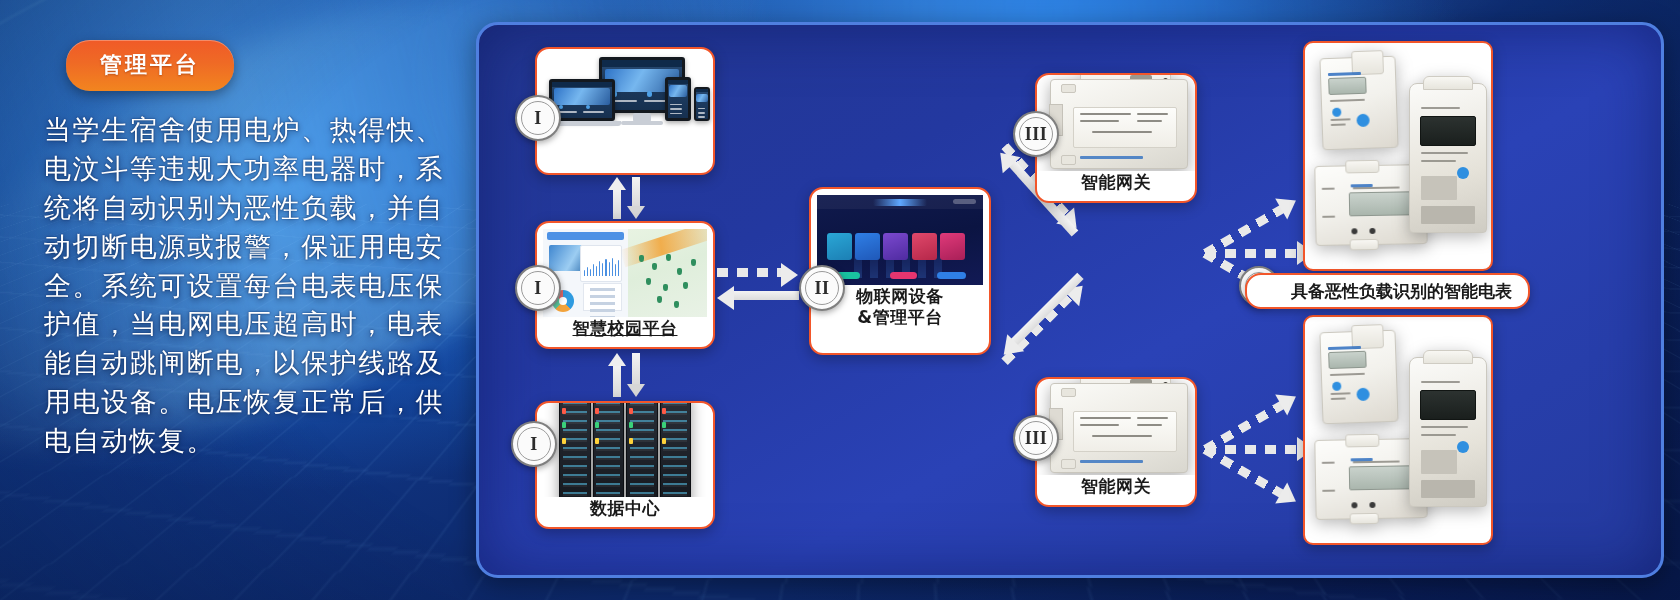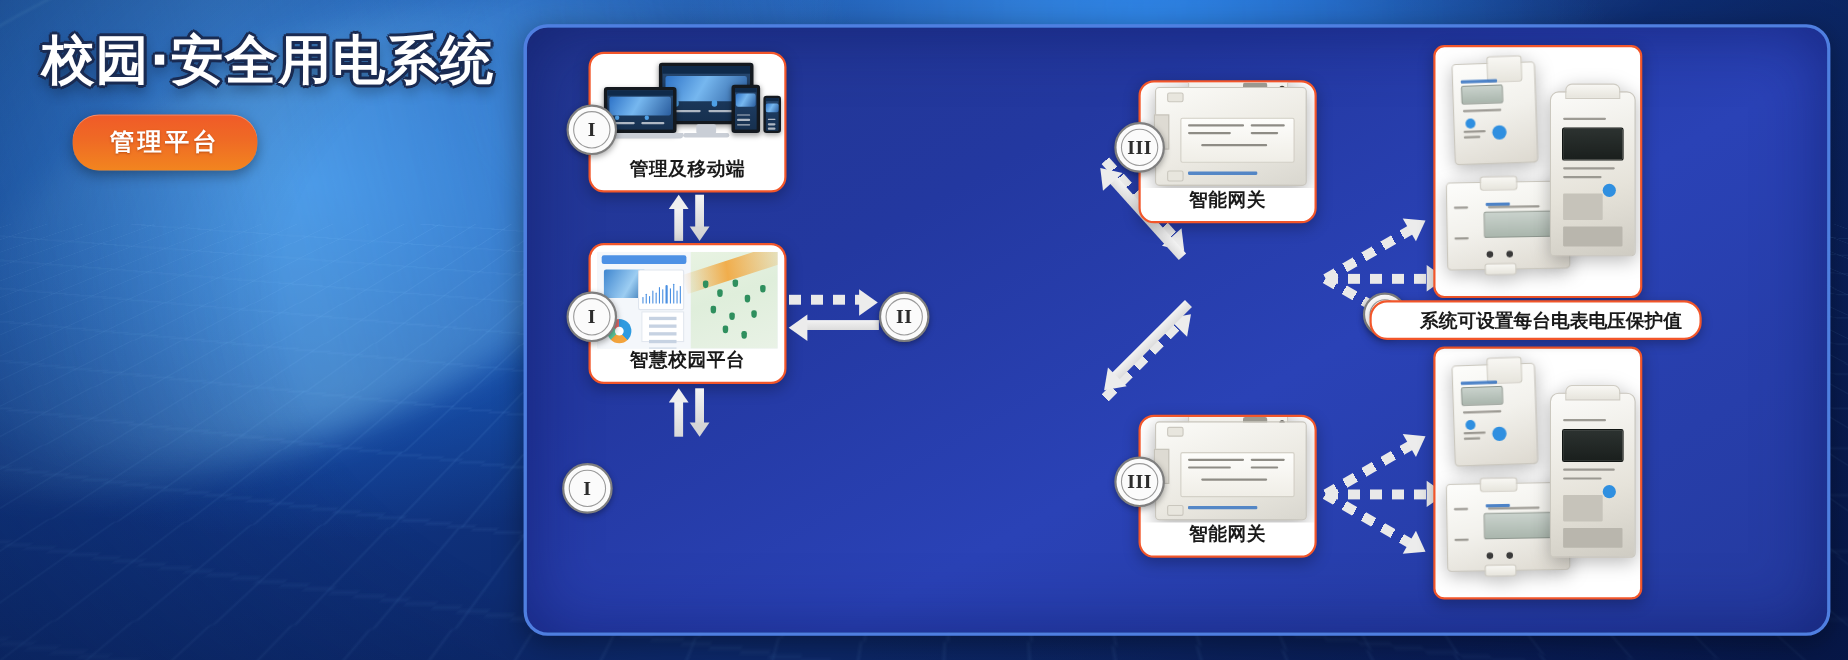--- a/index.html
+++ b/index.html
@@ -249,22 +249,22 @@
   <div class="bg-sheen sheen-b"></div>
   <div class="bg-sheen sheen-c"></div>
   <div class="bg-arc arc-1"></div>
   <div class="bg-arc arc-2"></div>
   <div class="bg-arc arc-3"></div>
   <div class="bg-grid"></div>
   <div class="bg-vignette"></div>
 </div>
 
 <div id="left-col">
-  <h1 id="page-title">校园·安全用电系统</h1>
   <div id="overview-badge">管理平台</div>
+  <p id="overview-text">当学生宿舍使用电炉、热得快、电汶斗等违规大功率电器时，系统将自动识别为恶性负载，并自动切断电源或报警，保证用电安全。系统可设置每台电表电压保护值，当电网电压超高时，电表能自动跳闸断电，以保护线路及用电设备。电压恢复正常后，供电自动恢复。</p>
 </div>
 
 <div id="diagram-panel">
 <div id="diagram-inner">
 
   <div class="card" style="left:56px; top:22px; width:180px; height:128px;">
     <div class="card-media">
       <div class="mon-wrap">
 
         <div class="scr" style="left:62px; top:8px; width:86px; height:56px;">
@@ -298,21 +298,20 @@
 
         <div class="scr" style="left:157px; top:38px; width:16px; height:34px; border-width:2px;">
           <div class="hdr" style="height:10%;"></div>
           <div class="hero" style="top:16%; height:26%;"></div>
           <div class="rowline" style="left:14%; width:64%; bottom:32%; height:5%;"></div>
           <div class="rowline" style="left:14%; width:64%; bottom:18%; height:5%;"></div>
           <div class="rowline" style="left:14%; width:64%; bottom:5%;  height:5%;"></div>
         </div>
       </div>
     </div>
-    <div class="card-label" style="font-size:17px;">管理及移动端</div>
   </div>
   <div class="badge" style="left:36px; top:70px;">
     <span>I</span>
   </div>
 
   <div class="arrow-v-pair" style="left:130px; top:152px; height:42px;">
     <div class="arrow-up">
       <div class="shaft" style="top:11px; bottom:0;"></div>
           <div class="head up"></div>
     </div>
@@ -361,48 +360,79 @@
           <div class="ds-pin" style="left:62%; top:44%"></div>
           <div class="ds-pin" style="left:22%; top:56%"></div>
           <div class="ds-pin" style="left:44%; top:62%"></div>
           <div class="ds-pin" style="left:70%; top:60%"></div>
           <div class="ds-pin" style="left:36%; top:76%"></div>
           <div class="ds-pin" style="left:58%; top:82%"></div>
           <div class="ds-pin" style="left:80%; top:34%"></div>
         </div>
       </div>
     </div>
-    <div class="card-label" style="font-size:17px;">智慧校园平台</div>
+    <div class="card-label" style="font-size:17px;text-decoration:underline;">智慧校园平台</div>
   </div>
   <div class="badge" style="left:36px; top:240px;">
     <span>I</span>
   </div>
 
   <div class="arrow-v-pair" style="left:130px; top:328px; height:44px;">
     <div class="arrow-up">
       <div class="shaft" style="top:11px; bottom:0;"></div>
           <div class="head up"></div>
     </div>
     <div class="arrow-down">
       <div class="shaft" style="top:0; bottom:11px;"></div>
           <div class="head down"></div>
     </div>
   </div>
 
+  <div class="card" style="left:56px; top:376px; width:180px; height:128px;">
+    <div class="card-media">
+      <div class="server-rack">
+        <div class="rack-col"></div>
+            <div class="rack-col"></div>
+        <div class="rack-col"></div>
+            <div class="rack-col"></div>
+      </div>
+    </div>
+    <div class="card-label" style="font-size:17px;">数据中心</div>
+  </div>
   <div class="badge" style="left:32px; top:396px;">
     <span>I</span>
   </div>
 
   <div style="position:absolute; left:238px; top:240px; width:84px; height:44px;">
     <div class="dash-strip" style="left:0; top:3px; width:68px;"></div>
     <div class="tri-r" style="left:64px; top:-2px;"></div>
     <div class="solid-strip" style="left:16px; top:26px; width:66px;"></div>
     <div class="tri-l" style="left:0; top:21px;"></div>
   </div>
 
+  <div class="card" style="left:330px; top:162px; width:182px; height:168px;">
+    <div class="card-media" style="padding:6px 6px 0; flex:0 0 96px;">
+      <div class="iot-screen">
+        <div class="iot-top"></div>
+        <div class="iot-title"></div>
+        <div class="iot-skyline"></div>
+        <div class="iot-tile" style="left:6%;  background:linear-gradient(160deg,#2aa7d6,#1c7fb4);"></div>
+        <div class="iot-tile" style="left:23%; background:linear-gradient(160deg,#2f7fe6,#1f58b8);"></div>
+        <div class="iot-tile" style="left:40%; background:linear-gradient(160deg,#7b49cf,#4f2ba0);"></div>
+        <div class="iot-tile" style="left:57%; background:linear-gradient(160deg,#e0486b,#b52749);"></div>
+        <div class="iot-tile" style="left:74%; background:linear-gradient(160deg,#e03a7a,#a81f57);"></div>
+        <div class="iot-pill" style="left:8%;  bottom:7%; width:18%; background:#19c2a0;"></div>
+        <div class="iot-pill" style="left:44%; bottom:7%; width:16%; background:#e7356f;"></div>
+        <div class="iot-pill" style="left:72%; bottom:7%; width:18%; background:#2f7fe6;"></div>
+        <div class="iot-pill" style="right:4%; top:4%; width:14%; height:6%; background:rgba(255,255,255,.28);"></div>
+      </div>
+    </div>
+    <div class="card-label" style="font-size:17px; padding-bottom:0;">物联网设备</div>
+    <div class="card-label" style="font-size:17px; padding-top:1px;">&amp;管理平台</div>
+  </div>
   <div class="badge" style="left:320px; top:240px;">
     <span>II</span>
   </div>
 
   <div style="position:absolute; left:512px; top:92px; width:110px; height:118px;">
     <div style="position:absolute; left:4px; top:8px; width:126px; height:22px; transform:rotate(48deg); transform-origin:0 50%;">
       <div class="dash-strip" style="left:14px; top:6px; width:96px;"></div>
       <div class="tri-r" style="left:106px; top:0px;"></div>
     </div>
     <div style="position:absolute; left:10px; top:24px; width:126px; height:22px; transform:rotate(48deg); transform-origin:0 50%;">
@@ -577,20 +607,20 @@
         <div class="m-line" style="left:16%; top:46%; width:60%;"></div>
         <div class="m-line" style="left:16%; top:51%; width:44%;"></div>
         <div class="m-btn" style="left:62%; top:56%; width:12px; height:12px;"></div>
         <div class="m-sq" style="left:16%; top:62%; width:46%; height:16%; background:#c6c3ba;"></div>
         <div class="m-sq" style="left:16%; bottom:6%; width:68%; height:12%; background:#b9b6ad;"></div>
       </div>
     </div>
   </div>
 
   <div class="meter-label" style="left:766px; top:248px;">
-    <span>系统可设置每台电表电压保护值</span>
+    <span>具备恶性负载识别的智能电表</span>
   </div>
   <div class="badge" style="left:760px; top:241px; width:40px; height:40px;">
     <span style="font-size:15px;">IV</span>
   </div>
 
 </div>
 </div>
 
 </body></html>

